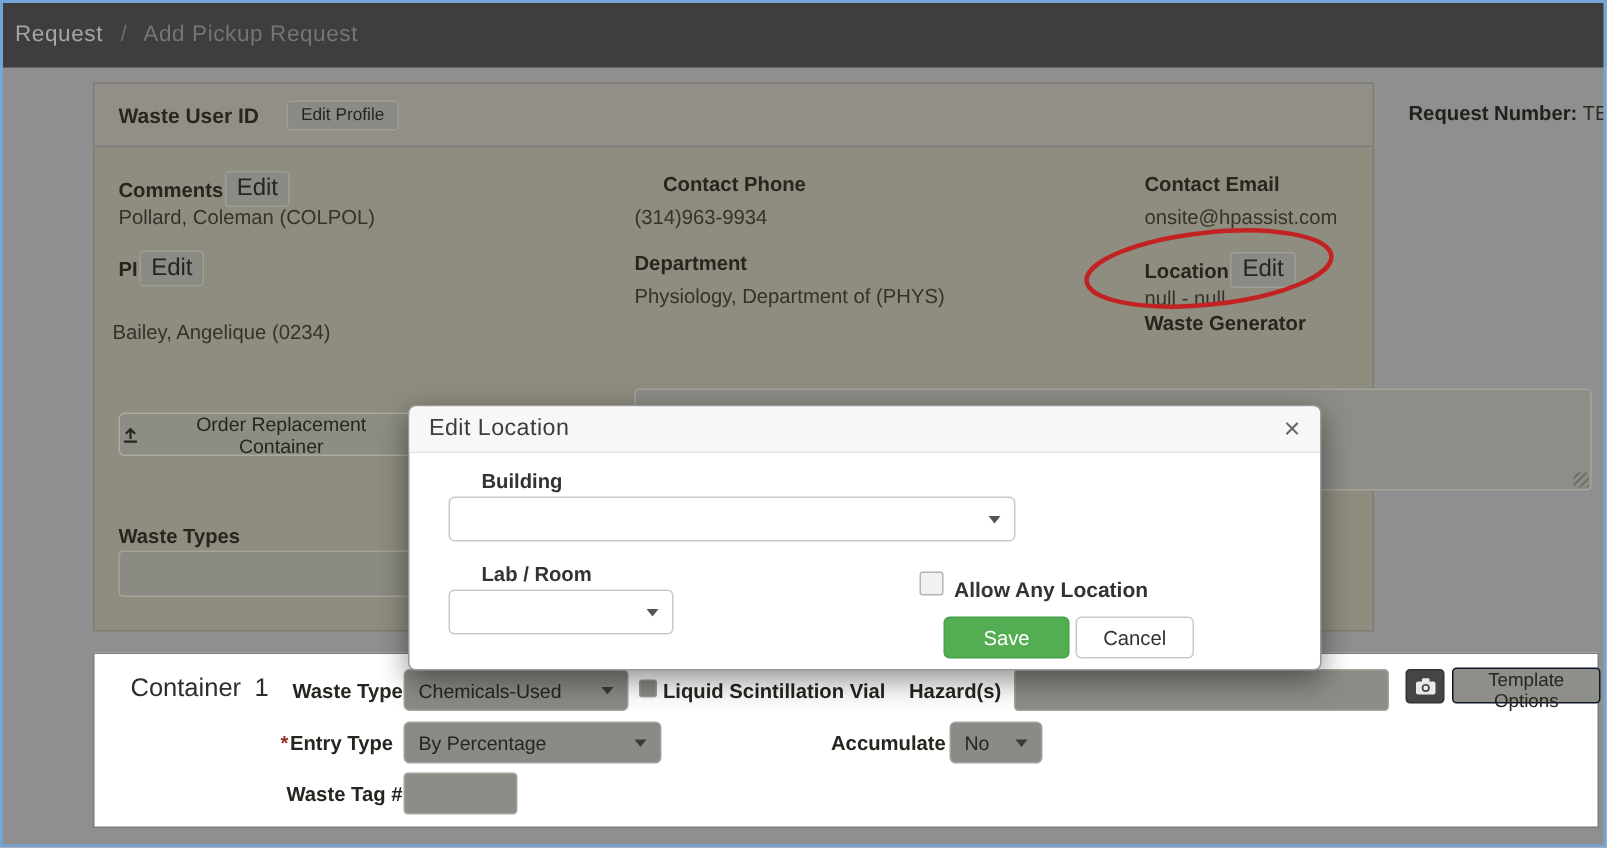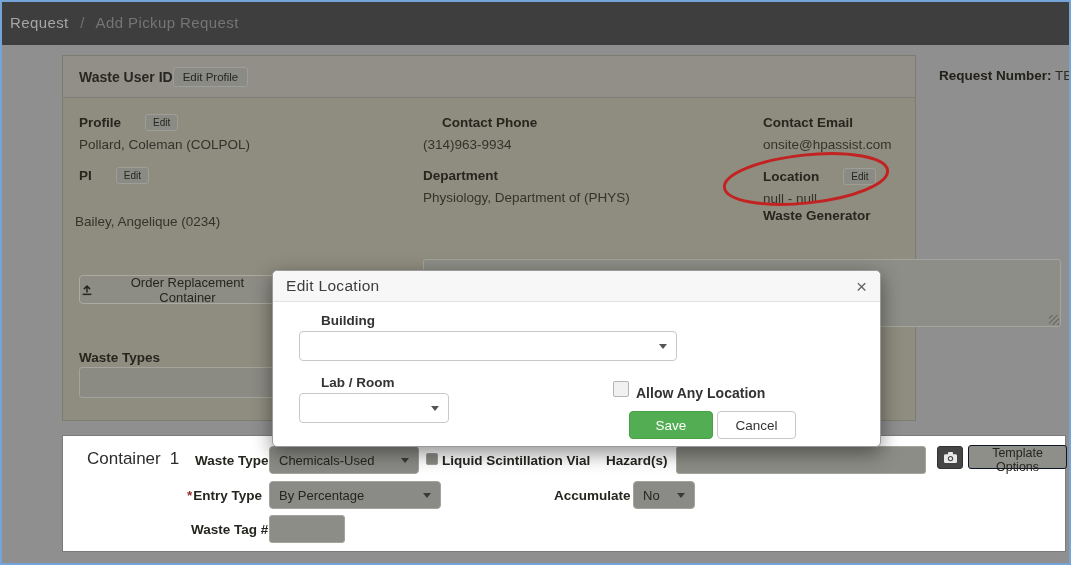--- a/index.html
+++ b/index.html
@@ -15,23 +15,23 @@
   .crumb-section { color:#a6a6a6; }
   .crumb-sep { color:#6f6f6f; margin:0 7px; }
   .crumb-page { color:#757575; }
 
   
   .panel { position:absolute; background:#8f8d7f; border:1px solid #7d7c72; }
   .panel-main { left:62px; top:55px; width:854px; height:366px; }
   .panel-head { position:relative; height:42px; background:#918f88; border-bottom:1px solid #7f7e76;
                 display:flex; align-items:center; padding-left:16px; }
   .panel-title { font-weight:bold; font-size:14px; color:#27261f; }
-  .chip-btn { margin-left:0; background:#8b8b85; border:1px solid #9e9e97; border-radius:3px;
+  .chip-btn { margin-left:18px; background:#8b8b85; border:1px solid #9e9e97; border-radius:3px;
               color:#26261f; font-size:11.5px; padding:3px 9px; cursor:pointer; font-family:inherit; }
-  .chip-btn.small { margin-left:24px; padding:2px 7px; font-size:10px; }
+  .chip-btn.small { margin-left:1px; padding:2px 7px; font-size:16px; }
   .request-number { position:absolute; left:876px; top:12px; width:130px; overflow:hidden;
                     white-space:nowrap; font-size:13.5px; color:#2c2b24; }
   .request-number b { color:#22211b; }
 
   .flabel { position:absolute; font-size:13.5px; font-weight:bold; color:#26251e; display:flex; align-items:center; }
   .fvalue { position:absolute; font-size:13.5px; color:#34332b; }
 
   .dim-input { position:absolute; background:#8b8b83; border:1px solid #a4a49c; border-radius:3px; }
   .comments-box { left:360px; top:203px; width:638px; height:68px; background:#8e8e88; }
   .resize-handle { position:absolute; right:1px; bottom:1px; width:10px; height:10px;
@@ -99,21 +99,21 @@
     <div class="panel-head">
       <span class="panel-title">Waste User ID</span>
       <button class="chip-btn">Edit Profile</button>
       <div class="request-number">
         <b>Request Number:</b>
         <span>TBD</span>
       </div>
     </div>
 
     <div class="flabel" style="left:16px; top:58px;">
-      <span>Profile</span>
+      <span>Comments</span>
       <button class="chip-btn small">Edit</button>
     </div>
     <div class="fvalue" style="left:16px; top:81px;">Pollard, Coleman (COLPOL)</div>
 
     <div class="flabel" style="left:16px; top:111px;">
       <span>PI</span>
       <button class="chip-btn small">Edit</button>
     </div>
     <div class="fvalue" style="left:12px; top:134px;margin-top:24px;">Bailey, Angelique (0234)</div>
 

